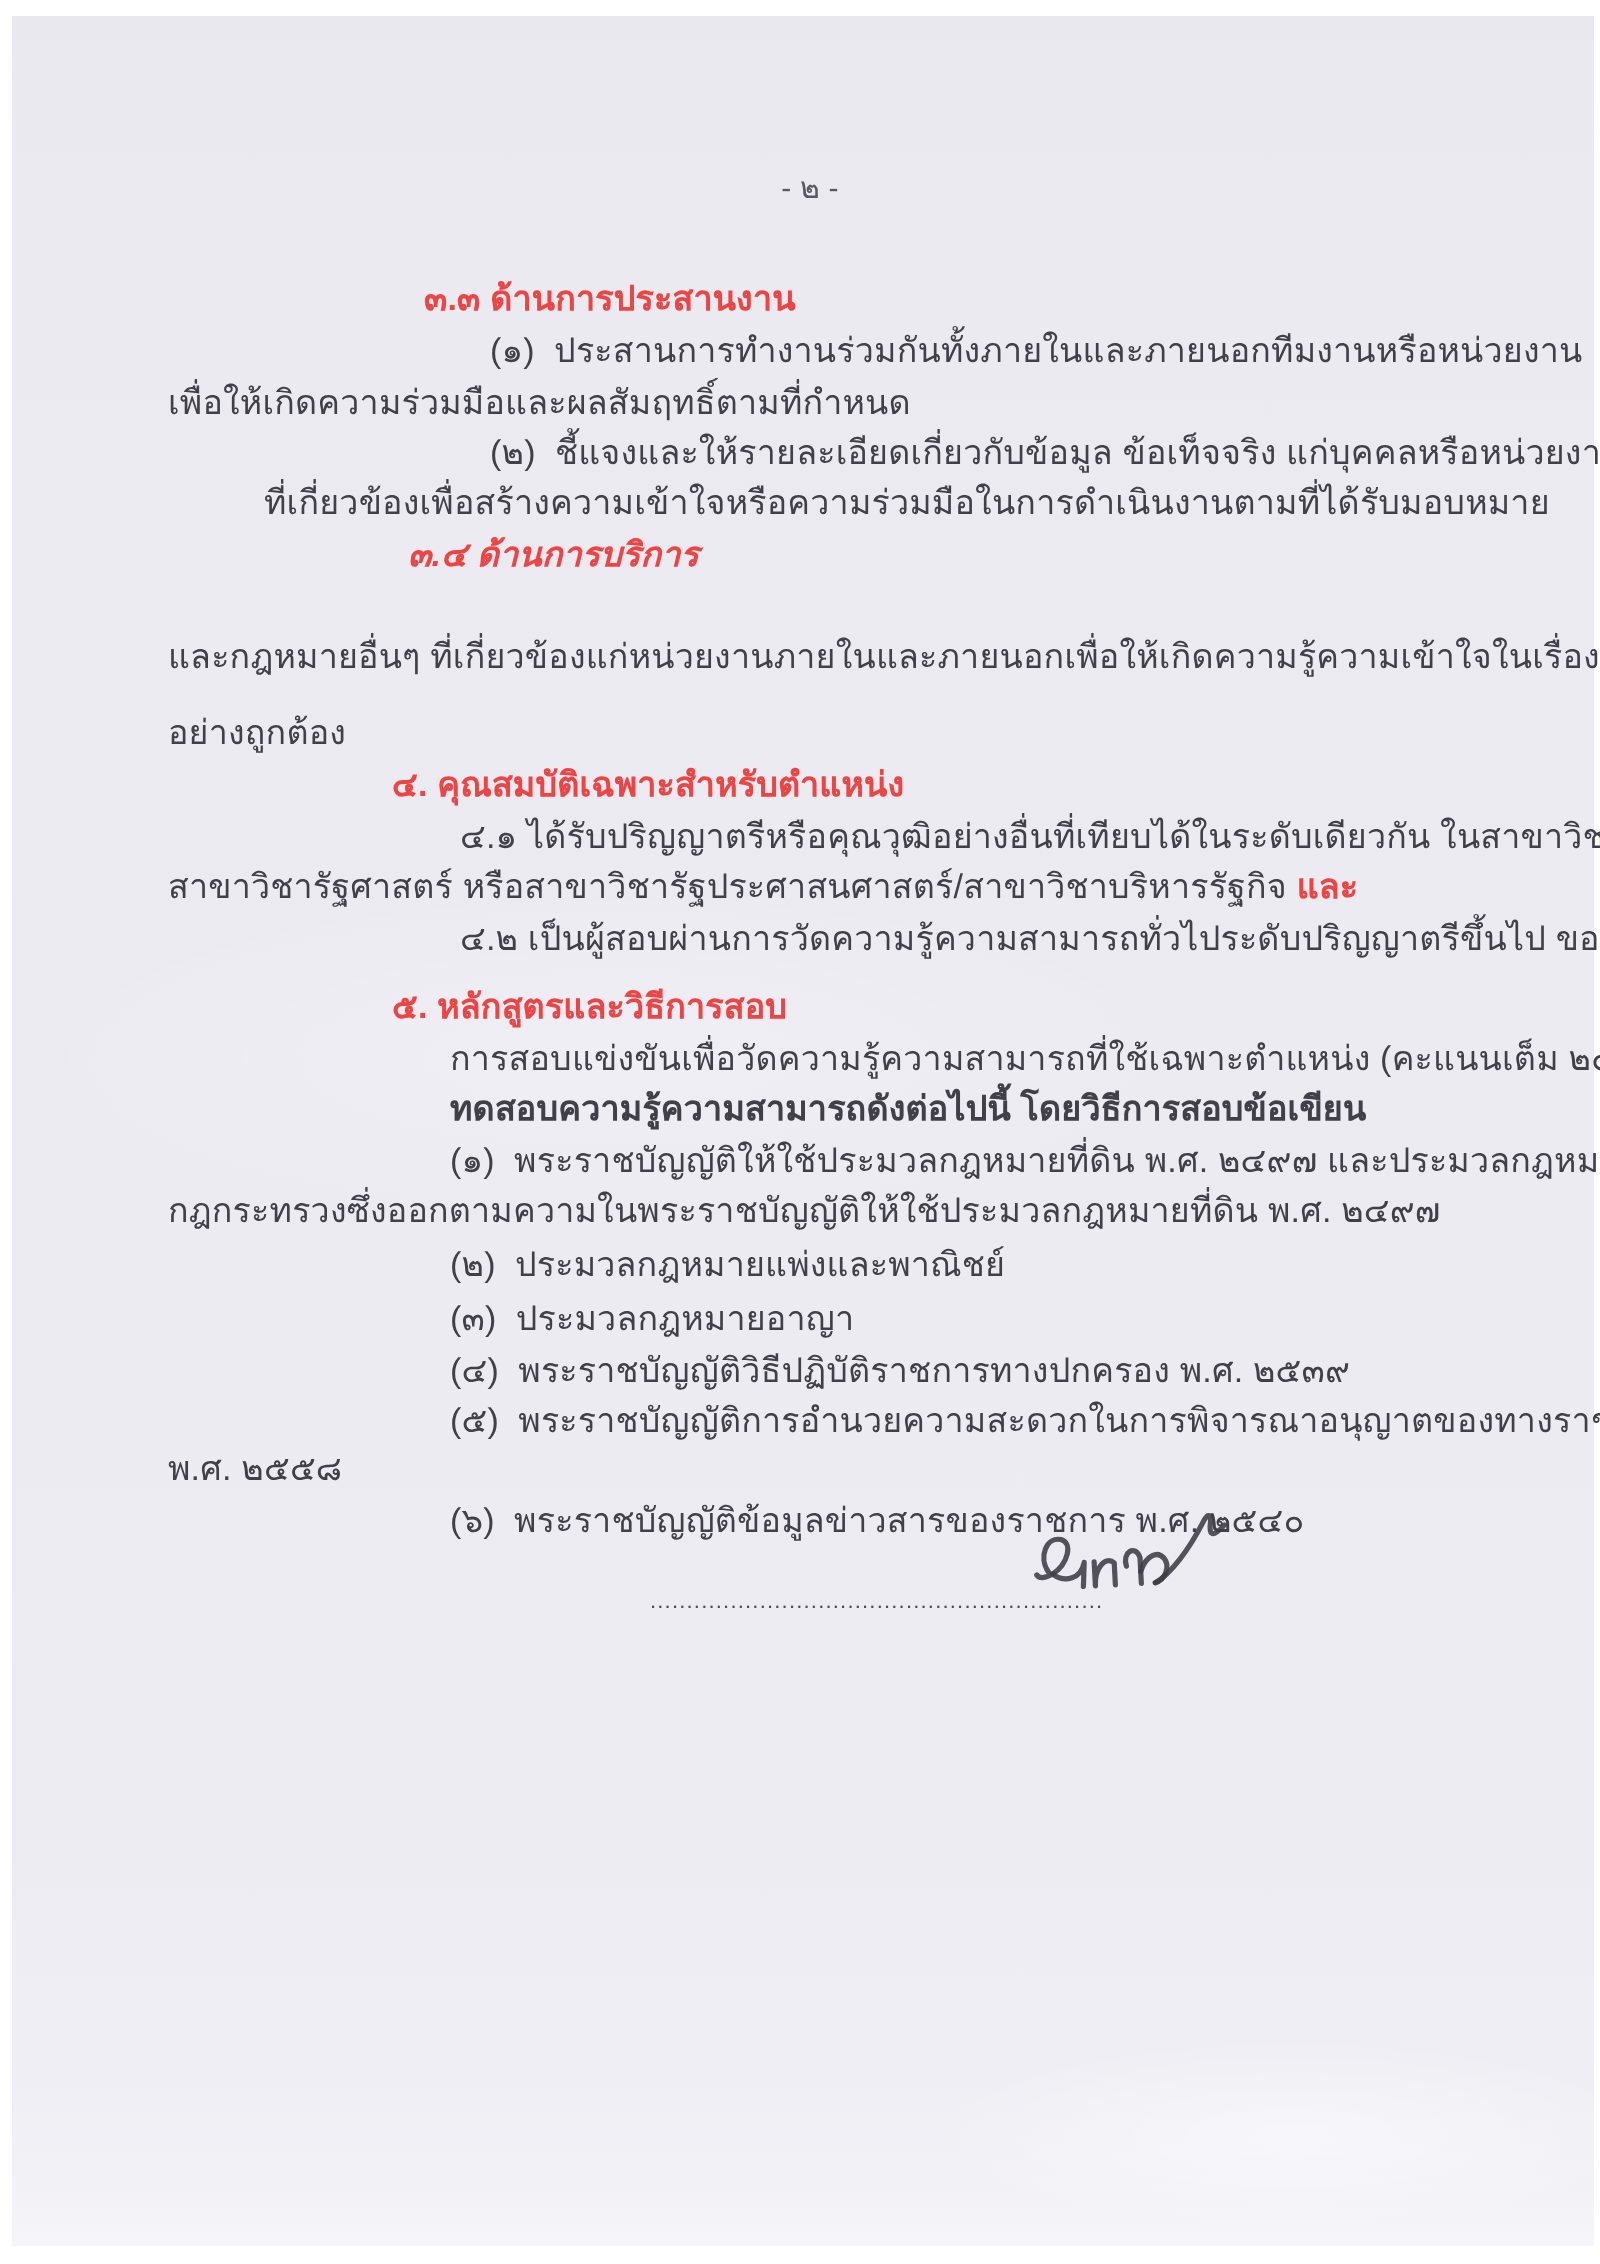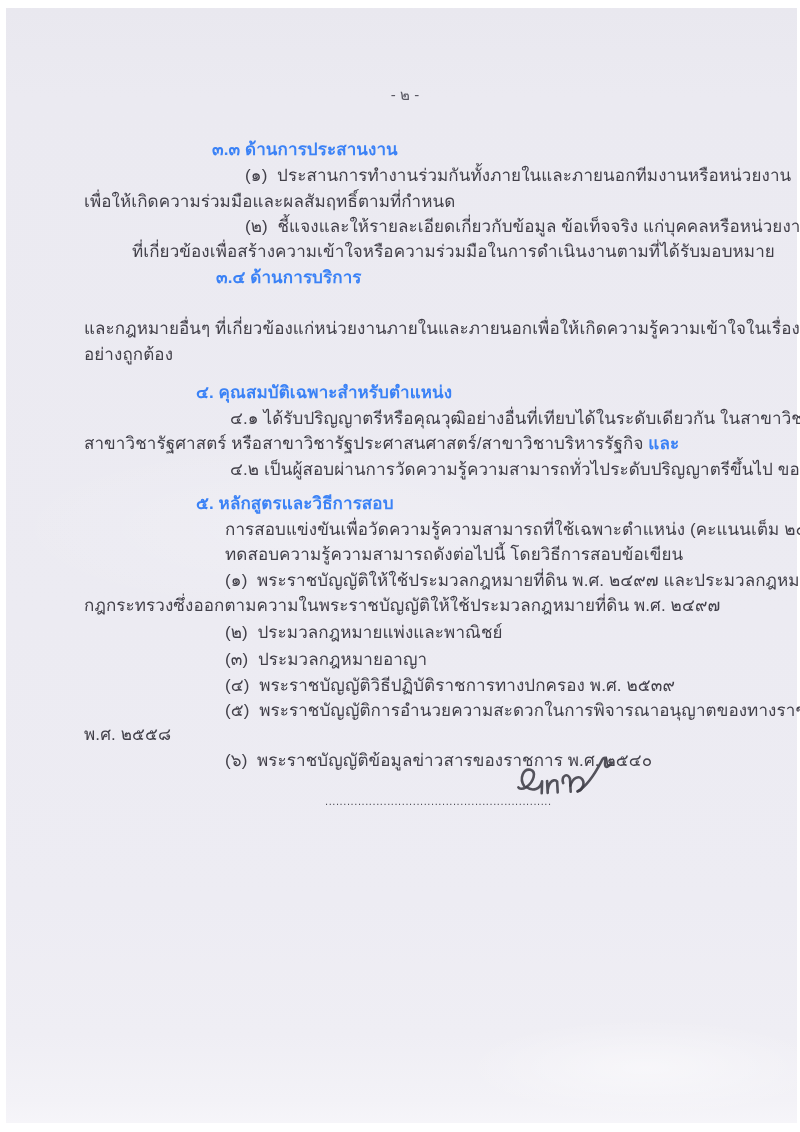--- a/index.html
+++ b/index.html
@@ -20,38 +20,38 @@
     background:
       radial-gradient(260px 70px at 640px 1060px, rgba(255,255,255,.45), rgba(255,255,255,0) 70%),
       radial-gradient(420px 120px at 300px 520px, rgba(255,255,255,.18), rgba(255,255,255,0) 75%);
     pointer-events:none;
   }
   .t{
     position:absolute;white-space:pre;
     font-size:17px;line-height:22px;color:#413f48;
     letter-spacing:.1px;
   }
-  .b{font-weight:bold;color:#3b82f6;text-align:right;}
+  .b{font-weight:bold;color:#ef4444;text-align:right;}
   .page-num{left:10px;top:84px;width:790px;text-align:center;font-size:15px;color:#595863;}
   .h33{left:212px;top:139px;}
   .c1a{left:245px;top:165px;}
   .c1b{left:84px;top:191px;}
   .c2a{left:245px;top:216px;}
   .c2b{left:84px;top:241px;margin-left:48px;}
-  .h34{left:216px;top:267px;}
+  .h34{left:204px;top:267px;font-style:italic;}
   .sv1{left:245px;top:293px;}
   .sv2{left:84px;top:318px;}
-  .sv3{left:84px;top:344px;}
+  .sv3{left:84px;top:356px;}
   .h4{left:196px;top:382px;}
   .q1a{left:230px;top:408px;}
   .q1b{left:84px;top:433px;}
   .q2{left:230px;top:459px;}
   .h5{left:196px;top:493px;}
   .e1{left:225px;top:519px;}
-  .e2{left:225px;top:544px;}
+  .e2{left:225px;top:544px;font-weight:bold;}
   .i1a{left:225px;top:570px;}
   .i1b{left:84px;top:595px;}
   .i2{left:225px;top:622px;}
   .i3{left:225px;top:649px;}
   .i4{left:225px;top:675px;}
   .i5a{left:225px;top:700px;}
   .i5b{left:84px;top:724px;}
   .i6{left:225px;top:750px;}
   .dots{
     left:325px;top:790px;font-size:11px;letter-spacing:.6px;

